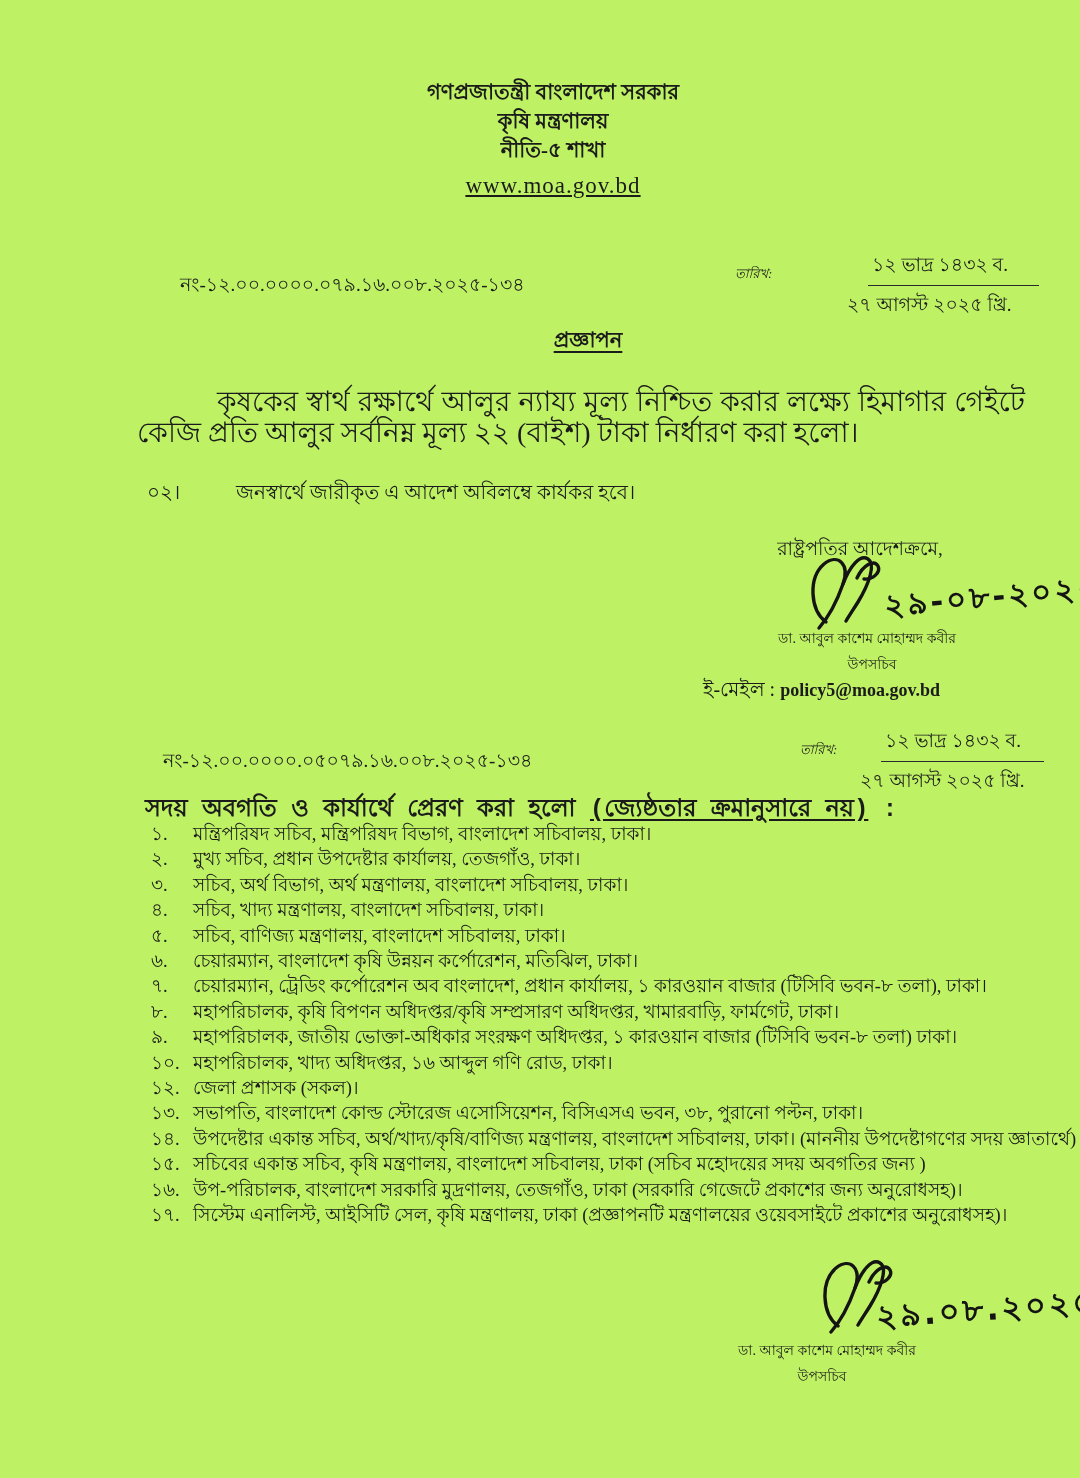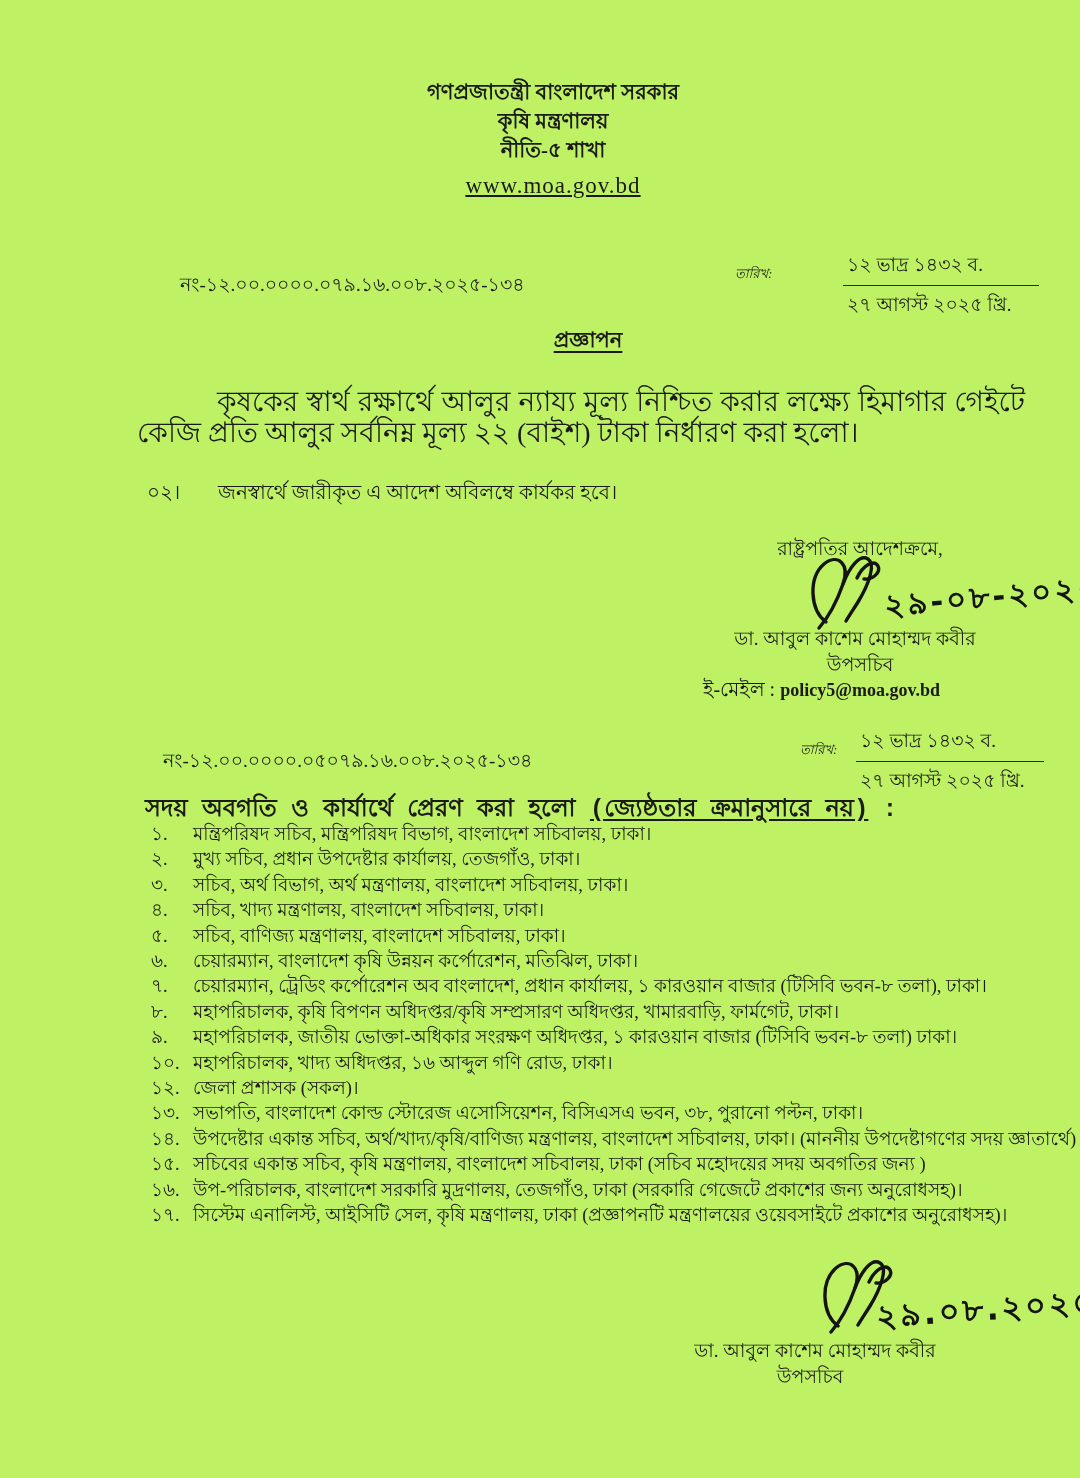--- a/index.html
+++ b/index.html
@@ -14,35 +14,35 @@
   }
   
   .header-block{position:absolute;top:78px;left:0;width:1106px;text-align:center;line-height:29px;}
   .hdr-line{font-size:21px;font-weight:bold;}
   .hdr-site{font-size:23px;font-weight:normal;text-decoration:underline;margin-top:6px;letter-spacing:1px;}
   
   .memo-row{position:absolute;left:0;width:1080px;height:70px;}
   .ref-no{position:absolute;top:20px;font-size:19px;}
   .date-label{position:absolute;top:14px;font-size:13px;font-style:italic;}
   .date-stack{position:absolute;top:0;font-size:19px;}
-  .date-top{display:block;padding:0 4px 3px 4px;border-bottom:1.5px solid #2a2a2a;}
+  .date-top{display:block;padding:0 4px 3px 4px;border-bottom:1.5px solid #2a2a2a;margin-left:25px;}
   .date-bottom{display:block;padding:4px 4px 0 4px;}
   
   .doc-title{position:absolute;top:324px;left:0;width:1176px;text-align:center;font-size:21px;font-weight:bold;text-decoration:underline;text-underline-offset:4px;}
   
   .body-para{position:absolute;top:386px;left:137px;width:888px;font-size:28px;line-height:31px;text-align:justify;text-indent:80px;}
-  .clause{position:absolute;top:477px;left:147px;width:880px;font-size:20px;display:flex;}
+  .clause{position:absolute;top:477px;left:147px;width:880px;font-size:20px;display:flex;gap:18px;}
   .clause-no{width:71px;flex:0 0 71px;}
   
   .by-order{position:absolute;top:534px;left:695px;width:330px;text-align:center;font-size:19px;}
   .sig-svg{position:absolute;}
   .hand-date{position:absolute;font-weight:bold;color:#141414;white-space:nowrap;letter-spacing:3px;font-family:"DejaVu Sans",sans-serif;}
   .hand-date.d1{left:884px;top:572px;font-size:31px;transform:rotate(-5deg);}
   .hand-date.d2{left:876px;top:1284px;font-size:32px;transform:rotate(-4deg);}
-  .sig-name{position:absolute;text-align:center;font-size:19px;line-height:26px;}
+  .sig-name{position:absolute;text-align:center;font-size:14px;line-height:26px;margin-left:12px;}
   .sig-name-1{top:626px;left:690px;width:330px;}
   .sig-desig-1{top:652px;left:695px;width:330px;}
   .email-line{position:absolute;top:674px;left:703px;font-size:20px;}
   .email-latin{font-size:18px;font-weight:bold;}
   .sig-name-2{top:1338px;left:650px;width:330px;}
   .sig-desig-2{top:1364px;left:645px;width:330px;}
   
   .dist-heading{position:absolute;top:789px;left:145px;font-size:24px;font-weight:bold;font-family:Liberation Mono, monospace;}
   .dist-underline{text-decoration:underline;text-underline-offset:3px;}
   .dist-list{position:absolute;top:822px;left:151px;width:900px;font-size:18.5px;}

